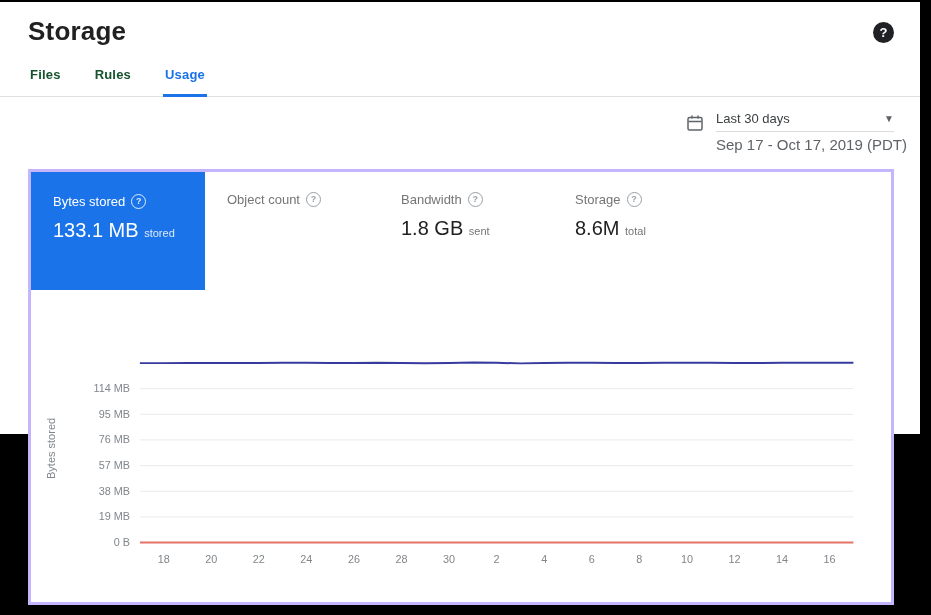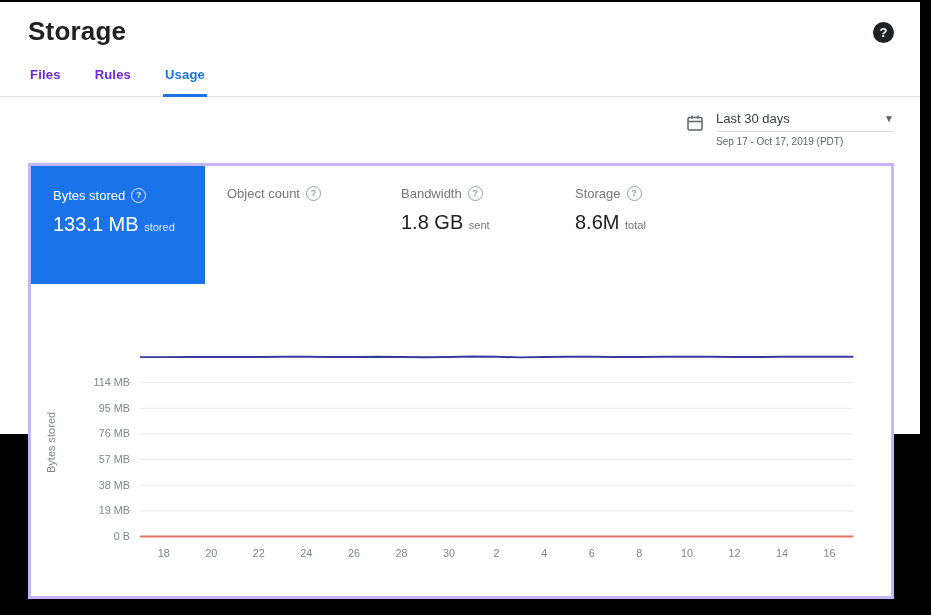--- a/index.html
+++ b/index.html
@@ -30,42 +30,42 @@
   }
 
   
   .tabbar{
     display:flex;gap:30px;
     padding:16px 28px 0 28px;
     border-bottom:1px solid #e0e0e0;
   }
   .tab{
     font-size:13px;font-weight:700;letter-spacing:.2px;
-    color:#6d28d9;padding:4px 2px 12px 2px;cursor:pointer;
+    color:#14532d;padding:4px 2px 12px 2px;cursor:pointer;
     border-bottom:3px solid transparent;margin-bottom:-1px;
   }
   .tab.active{color:#1a73e8;border-bottom-color:#1a73e8;}
 
   
   .toolbar{
     display:flex;justify-content:flex-end;
     padding:14px 26px 0 28px;
   }
   .daterange{
     display:flex;align-items:flex-start;gap:12px;cursor:pointer;
   }
   .cal-icon{margin-top:3px;display:block;}
   .dr-text{width:178px;}
   .dr-top{
     display:flex;align-items:center;justify-content:space-between;
     padding-bottom:5px;border-bottom:1px solid #dadce0;gap:44px;
   }
   .dr-label{font-size:13px;font-weight:500;color:#3c4043;}
   .dr-caret{font-size:10px;color:#5f6368;line-height:1;}
-  .dr-sub{font-size:10px;color:#5f6368;padding-top:4px;white-space:nowrap;}
+  .dr-sub{font-size:15px;color:#5f6368;padding-top:4px;white-space:nowrap;}
 
   
   .card{
     margin:16px 26px 0 28px;
     border:3px solid #c4b5fd;
     height:436px;
     background:#fff;
     box-sizing:border-box;
   }
   .metrics{display:flex;height:118px;}

